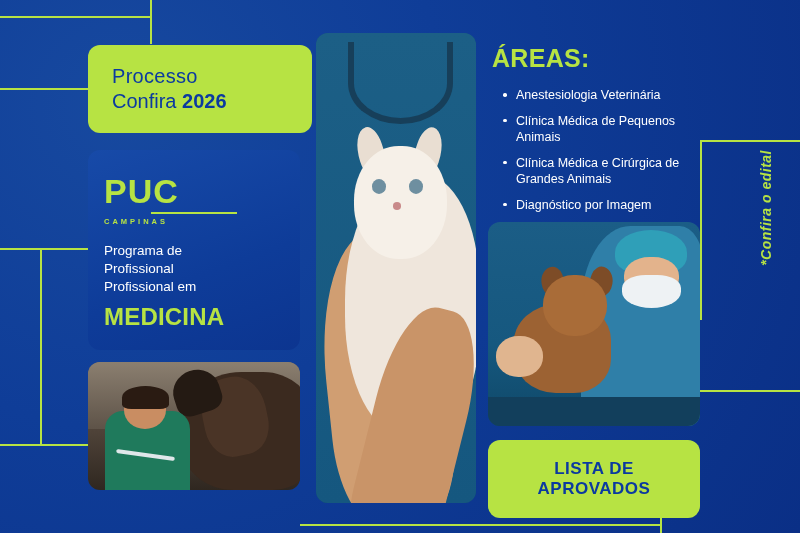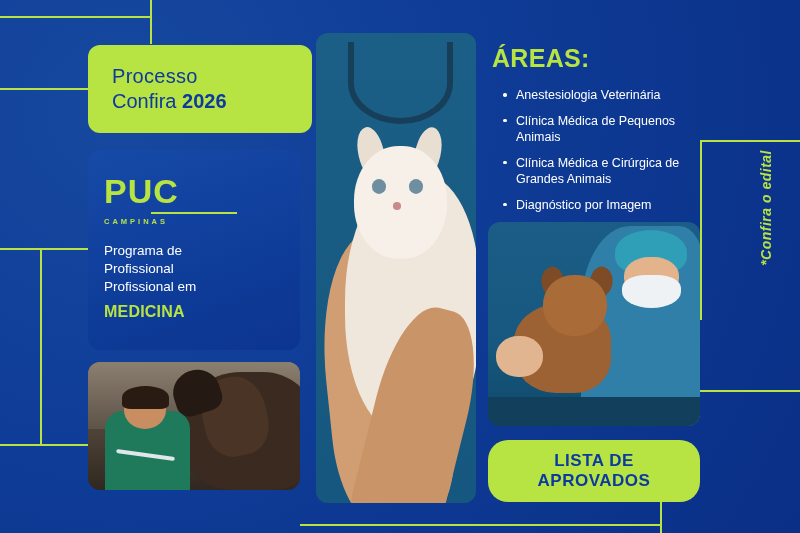--- a/index.html
+++ b/index.html
@@ -35,21 +35,21 @@
     position:absolute;left:88px;top:150px;width:212px;height:200px;
     background:linear-gradient(160deg,#174aa8 0%,#0e3c99 60%,#0c3590 100%);
     border-radius:12px;
     box-sizing:border-box;padding:18px 16px 14px;
     text-align:left;
   }
   .puc-logo{color:#b7e343;font-size:34px;font-weight:800;letter-spacing:1px;line-height:1;margin-top:6px;}
   .puc-rule{width:86px;height:2px;background:#b7e343;margin:4px auto 3px;}
   .puc-sub{color:#b7e343;font-size:7.5px;letter-spacing:3px;font-weight:700;}
   .puc-desc{color:#ffffff;font-size:13.5px;line-height:1.32;margin-top:16px;font-weight:400;}
-  .puc-big{color:#b7e343;font-size:16px;font-weight:800;line-height:1.15;margin-top:8px;letter-spacing:.2px;}
+  .puc-big{color:#b7e343;font-size:24px;font-weight:800;line-height:1.15;margin-top:8px;letter-spacing:.2px;}
 
   
   .photo{position:absolute;border-radius:12px;overflow:hidden;}
   .photo .px{position:absolute;inset:0;}
 
   
   .p-horse{left:88px;top:362px;width:212px;height:128px;}
   .horse-bg{background:linear-gradient(180deg,#6d6257 0%,#4e4238 55%,#2f2720 100%);}
   .horse-wall{position:absolute;left:0;top:0;width:100%;height:52%;background:linear-gradient(180deg,#8b7f70,#5e5348);}
   .horse-body{position:absolute;right:-6%;top:8%;width:62%;height:92%;background:#3b2a1f;border-radius:46% 38% 30% 40%;}
@@ -91,22 +91,22 @@
 
   
   .areas{position:absolute;left:492px;top:44px;width:210px;color:#ffffff;}
   .areas h3{margin:0 0 14px 0;color:#b7e343;font-size:25px;font-weight:800;letter-spacing:.3px;}
   .areas ul{margin:8px;padding:0;list-style:none;}
   .areas li{position:relative;padding-left:16px;font-size:12.5px;line-height:1.32;margin-bottom:9px;color:#ffffff;}
   .areas li:before{content:"";position:absolute;left:3px;top:6px;width:3.5px;height:3.5px;background:#ffffff;border-radius:50%;}
 
   
   .lista{
-    position:absolute;left:488px;top:440px;width:212px;height:62px;
-    background:#b7e343;border-radius:20px;
+    position:absolute;left:488px;top:440px;width:212px;height:78px;
+    background:#b7e343;border-radius:12px;
     display:flex;flex-direction:column;align-items:center;justify-content:center;
     color:#0b3aa0;font-weight:800;font-size:17px;line-height:1.2;letter-spacing:.5px;
   }
 
   
   .edital{
     position:absolute;right:26px;top:150px;
     color:#b7e343;font-size:14px;font-style:italic;font-weight:700;
     writing-mode:vertical-rl;transform:rotate(180deg);
     letter-spacing:.5px;

